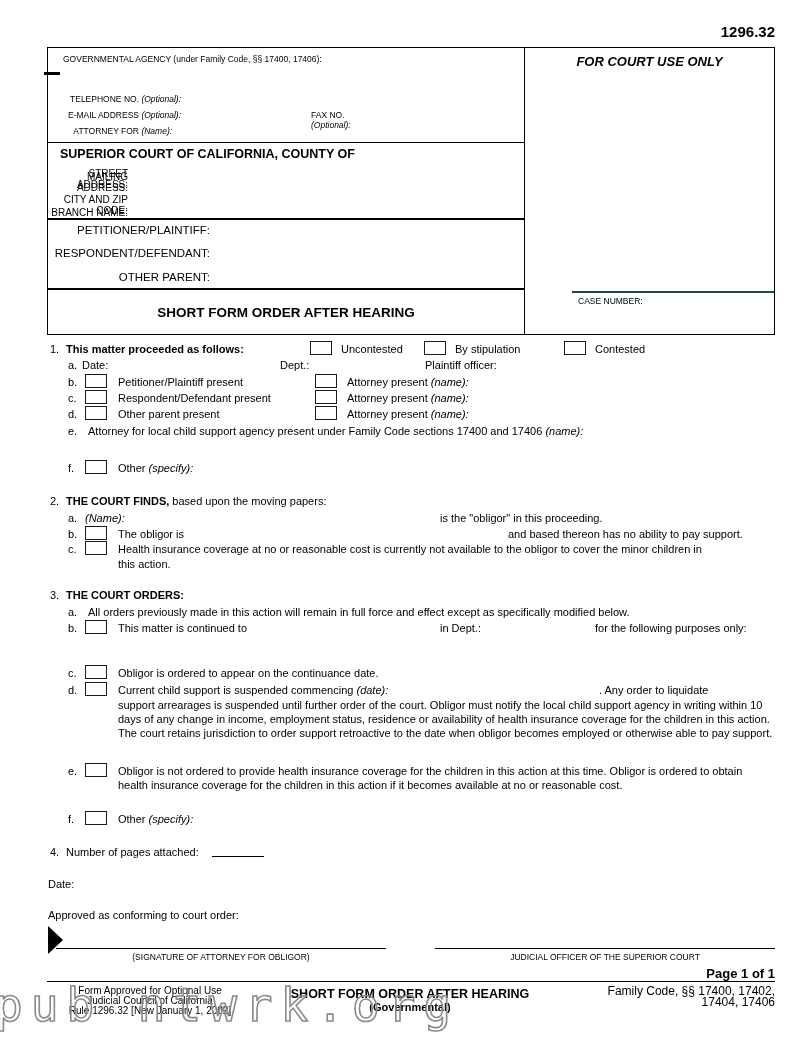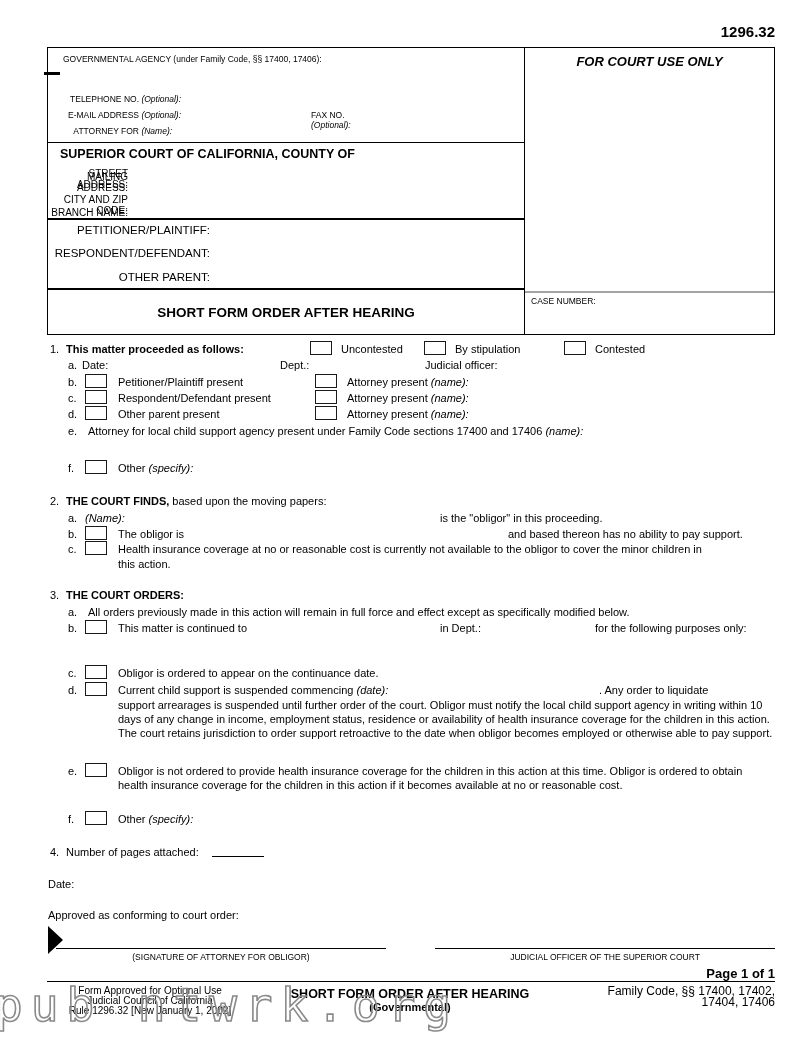--- a/index.html
+++ b/index.html
@@ -29,21 +29,21 @@
   .court-title { position:absolute; left:12px; top:4px; font-size:12.5px; font-weight:bold; }
   .addr-row { position:absolute; left:0; font-size:10px; }
   .addr-lbl { display:inline-block; width:80px; text-align:right; }
   .sec-parties { position:relative; height:70px; border-bottom:2px solid #000; }
   .party-row { position:absolute; left:0; font-size:11.5px; }
   .party-lbl { display:inline-block; width:162px; text-align:right; }
   .sec-title { position:relative; height:44px; display:flex; align-items:center; justify-content:center; }
   .form-title { font-size:13.5px; font-weight:bold; }
   .court-use { position:relative; height:243px; text-align:center; }
   .court-use-lbl { display:inline-block; margin-top:6px; font-size:13px; font-weight:bold; font-style:italic; }
-  .case-box { position:relative; height:45px; border-top:2px solid #a3a3a3; }
+  .case-box { position:relative; height:45px; border-top:2px solid #14532d;margin-left:47px; }
   .case-lbl { position:absolute; left:6px; top:3px; font-size:8.5px; }
 
   
   .row { position:absolute; left:47px; width:728px; height:16px; font-size:11px; line-height:14px; }
   .row > span { position:absolute; top:0; white-space:nowrap; }
   .cb {
     position:absolute; width:22px; height:14px; border:1.6px solid #1a1a1a;
     background:#fff; display:inline-block;
   }
   .para { white-space:normal !important; }
@@ -154,21 +154,21 @@
     <span class="cb" style="left:377px; top:-1px;"></span>
     <span style="left:408px;">By stipulation</span>
     <span class="cb" style="left:517px; top:-1px;"></span>
     <span style="left:548px;">Contested</span>
   </div>
 
   <div class="row" style="top:358px;">
     <span style="left:21px;">a.</span>
     <span style="left:35px;">Date:</span>
     <span style="left:233px;">Dept.:</span>
-    <span style="left:378px;">Judicial officer:</span>
+    <span style="left:378px;">Plaintiff officer:</span>
   </div>
 
   <div class="row" style="top:375px;">
     <span style="left:21px;">b.</span>
     <span class="cb" style="left:38px; top:-1px;"></span>
     <span style="left:71px;">Petitioner/Plaintiff present</span>
     <span class="cb" style="left:268px; top:-1px;"></span>
     <span style="left:300px;">
       <span>Attorney present</span>
       <span class="it">(name):</span>

